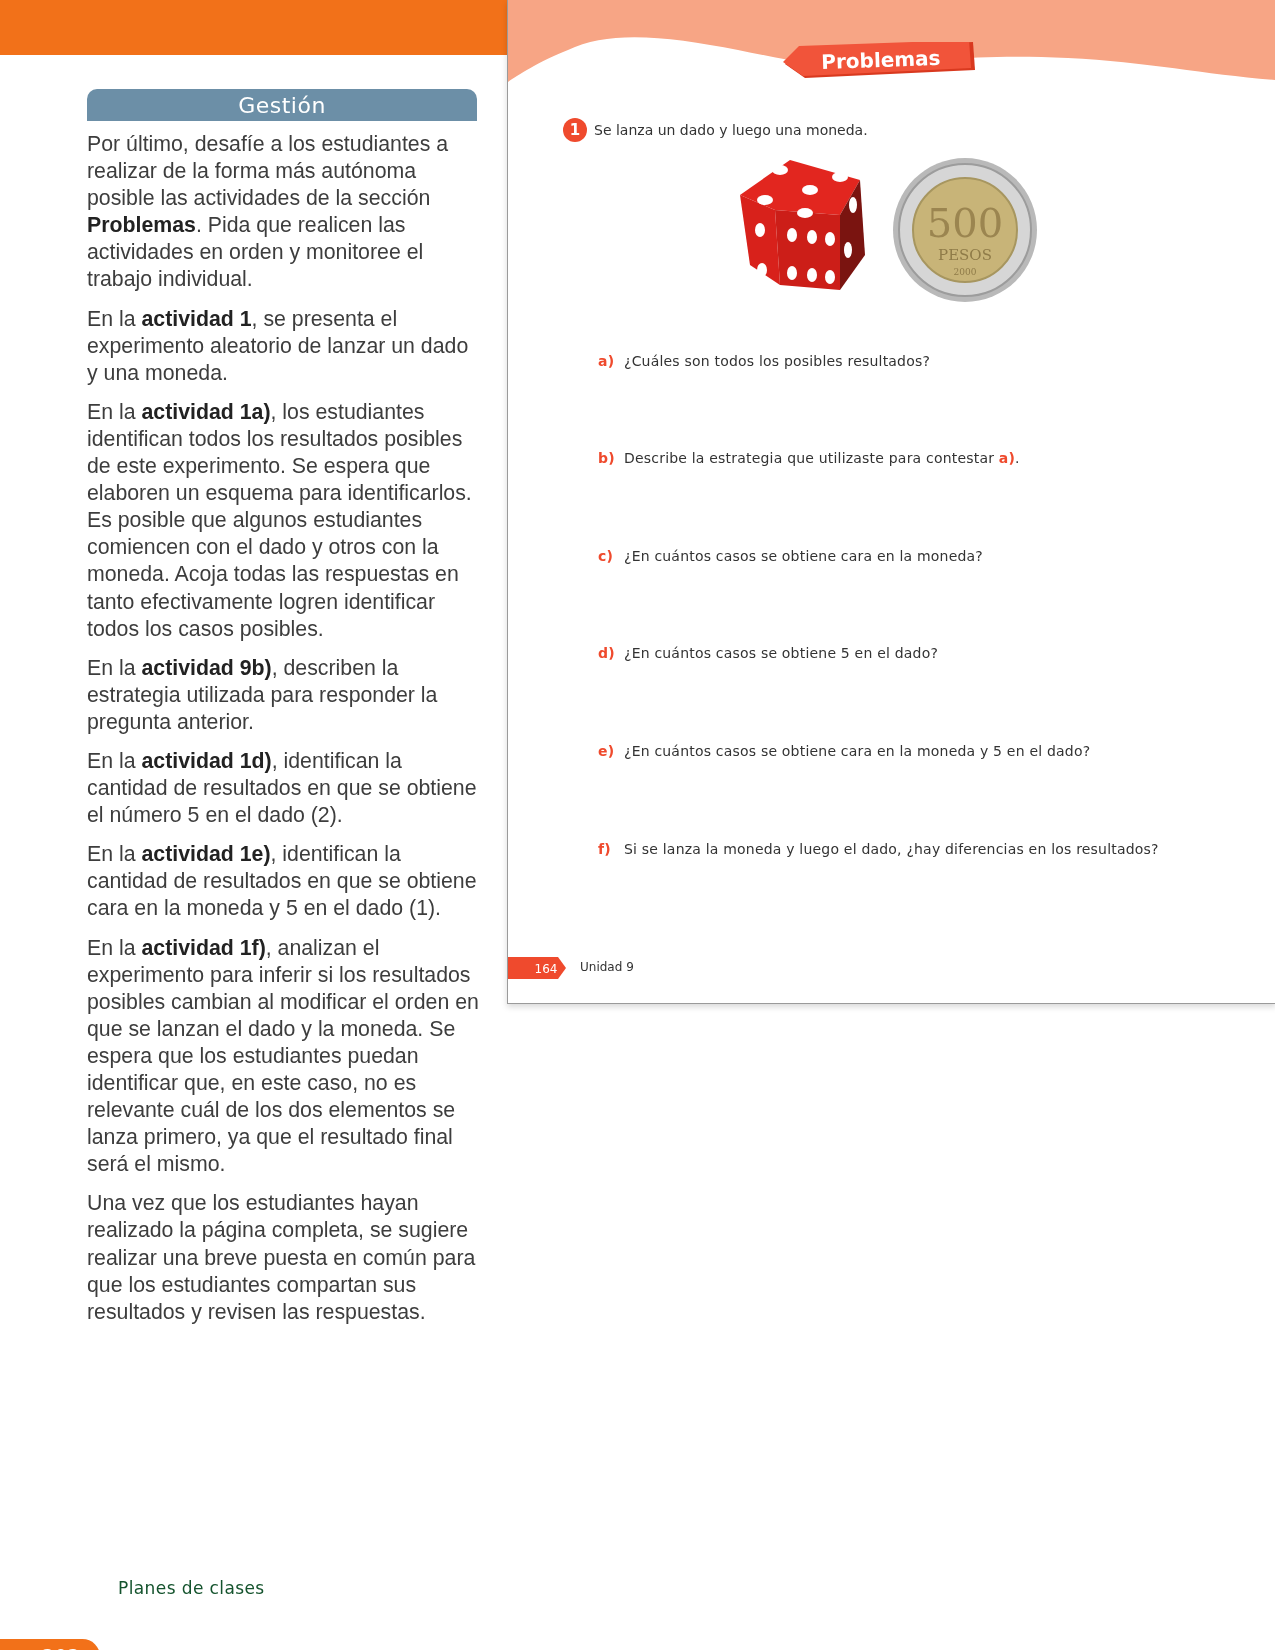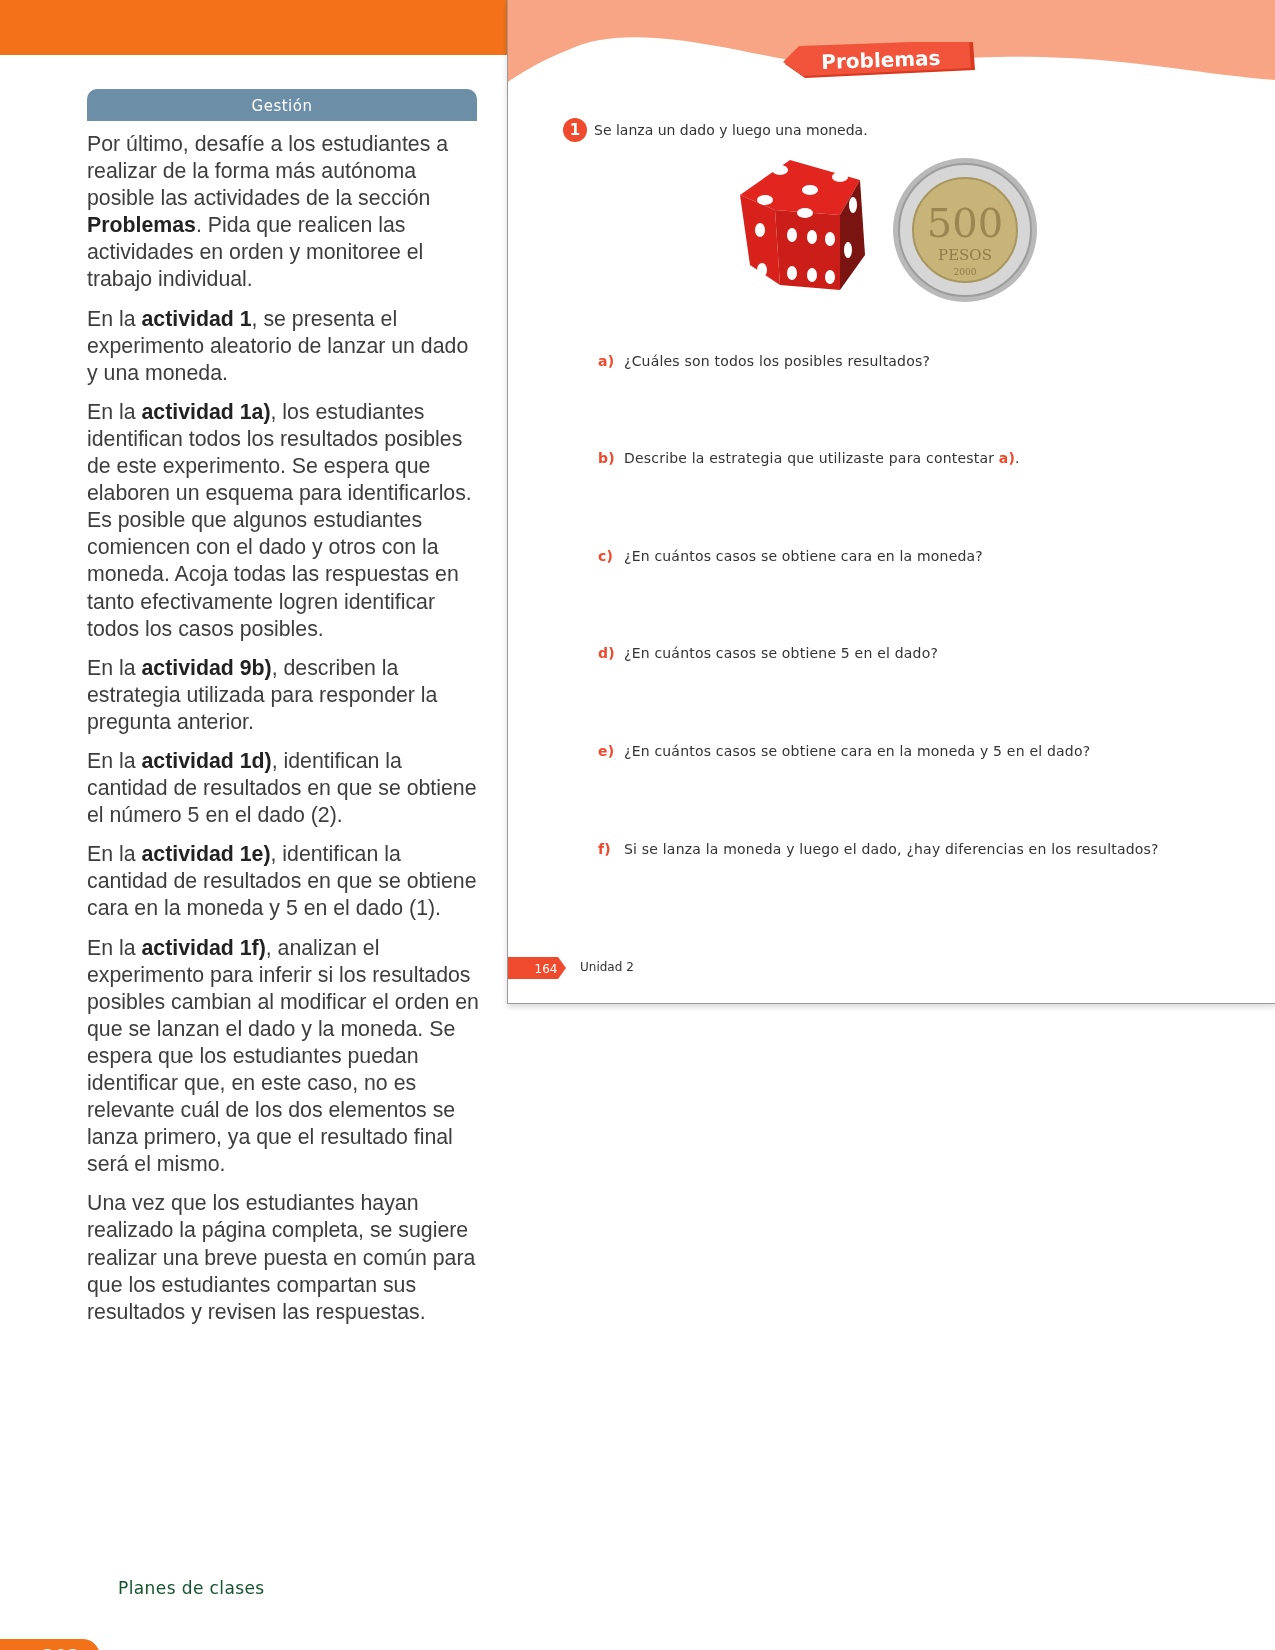--- a/index.html
+++ b/index.html
@@ -1,20 +1,20 @@
 <!DOCTYPE html>
 <html><head>
 <meta charset="utf-8">
 <style>
   html,body{margin:0;padding:0;}
   body{width:1275px;height:1650px;position:relative;background:#ffffff;overflow:hidden;
        font-family:"DejaVu Sans","Liberation Sans",sans-serif;color:#3a3a3a;}
   .top-bar{position:absolute;left:0;top:0;width:510px;height:55px;background:#f27119;}
   .gestion-header{position:absolute;left:87px;top:89px;width:390px;height:32px;background:#6c8fa7;
-       border-radius:10px 10px 0 0;color:#fff;text-align:center;font-size:15px;line-height:34px;letter-spacing:0.5px;}
+       border-radius:10px 10px 0 0;color:#fff;text-align:center;font-size:22px;line-height:34px;letter-spacing:0.5px;}
   .left-col{position:absolute;left:87px;top:131px;width:395px;font-family:"Liberation Sans",sans-serif;
        font-size:21.3px;line-height:27.1px;color:#3d3d3d;}
   .left-col p{margin:0 0 12px 0;}
   .left-col b{color:#222;}
   .footer-left{position:absolute;left:0;top:1639px;width:100px;height:35px;background:#f27119;
        border-radius:0 18px 18px 0;color:#fff;font-size:20px;line-height:35px;text-align:right;padding-right:20px;box-sizing:border-box;}
   .footer-left-label{position:absolute;left:118px;top:1578px;font-size:17px;color:#14532d;letter-spacing:0.4px;}
 
   .right-page{position:absolute;left:507px;top:0;width:768px;height:1003px;background:#fff;
        border-left:1px solid #9a9a9a;border-bottom:1px solid #9a9a9a;box-shadow:0 3px 6px rgba(0,0,0,0.15);overflow:hidden;}
@@ -118,14 +118,14 @@
     <span class="lbl">e)</span><span>¿En cuántos casos se obtiene cara en la moneda y 5 en el dado?</span>
   </div>
   <div class="q" style="top:815px">
     <span class="lbl">f)</span><span>Si se lanza la moneda y luego el dado, ¿hay diferencias en los resultados?</span>
   </div>
 
   <svg class="footer-right-badge" viewBox="0 0 58 22">
     <polygon points="0,0 50,0 58,11 50,22 0,22" fill="#ef4a2d"></polygon>
     <text x="38" y="16" text-anchor="middle" font-family="DejaVu Sans, sans-serif" font-size="12" fill="#ffffff">164</text>
   </svg>
-  <div class="footer-right-label">Unidad 2</div>
+  <div class="footer-right-label">Unidad 9</div>
 </div>
 
 </body></html>

